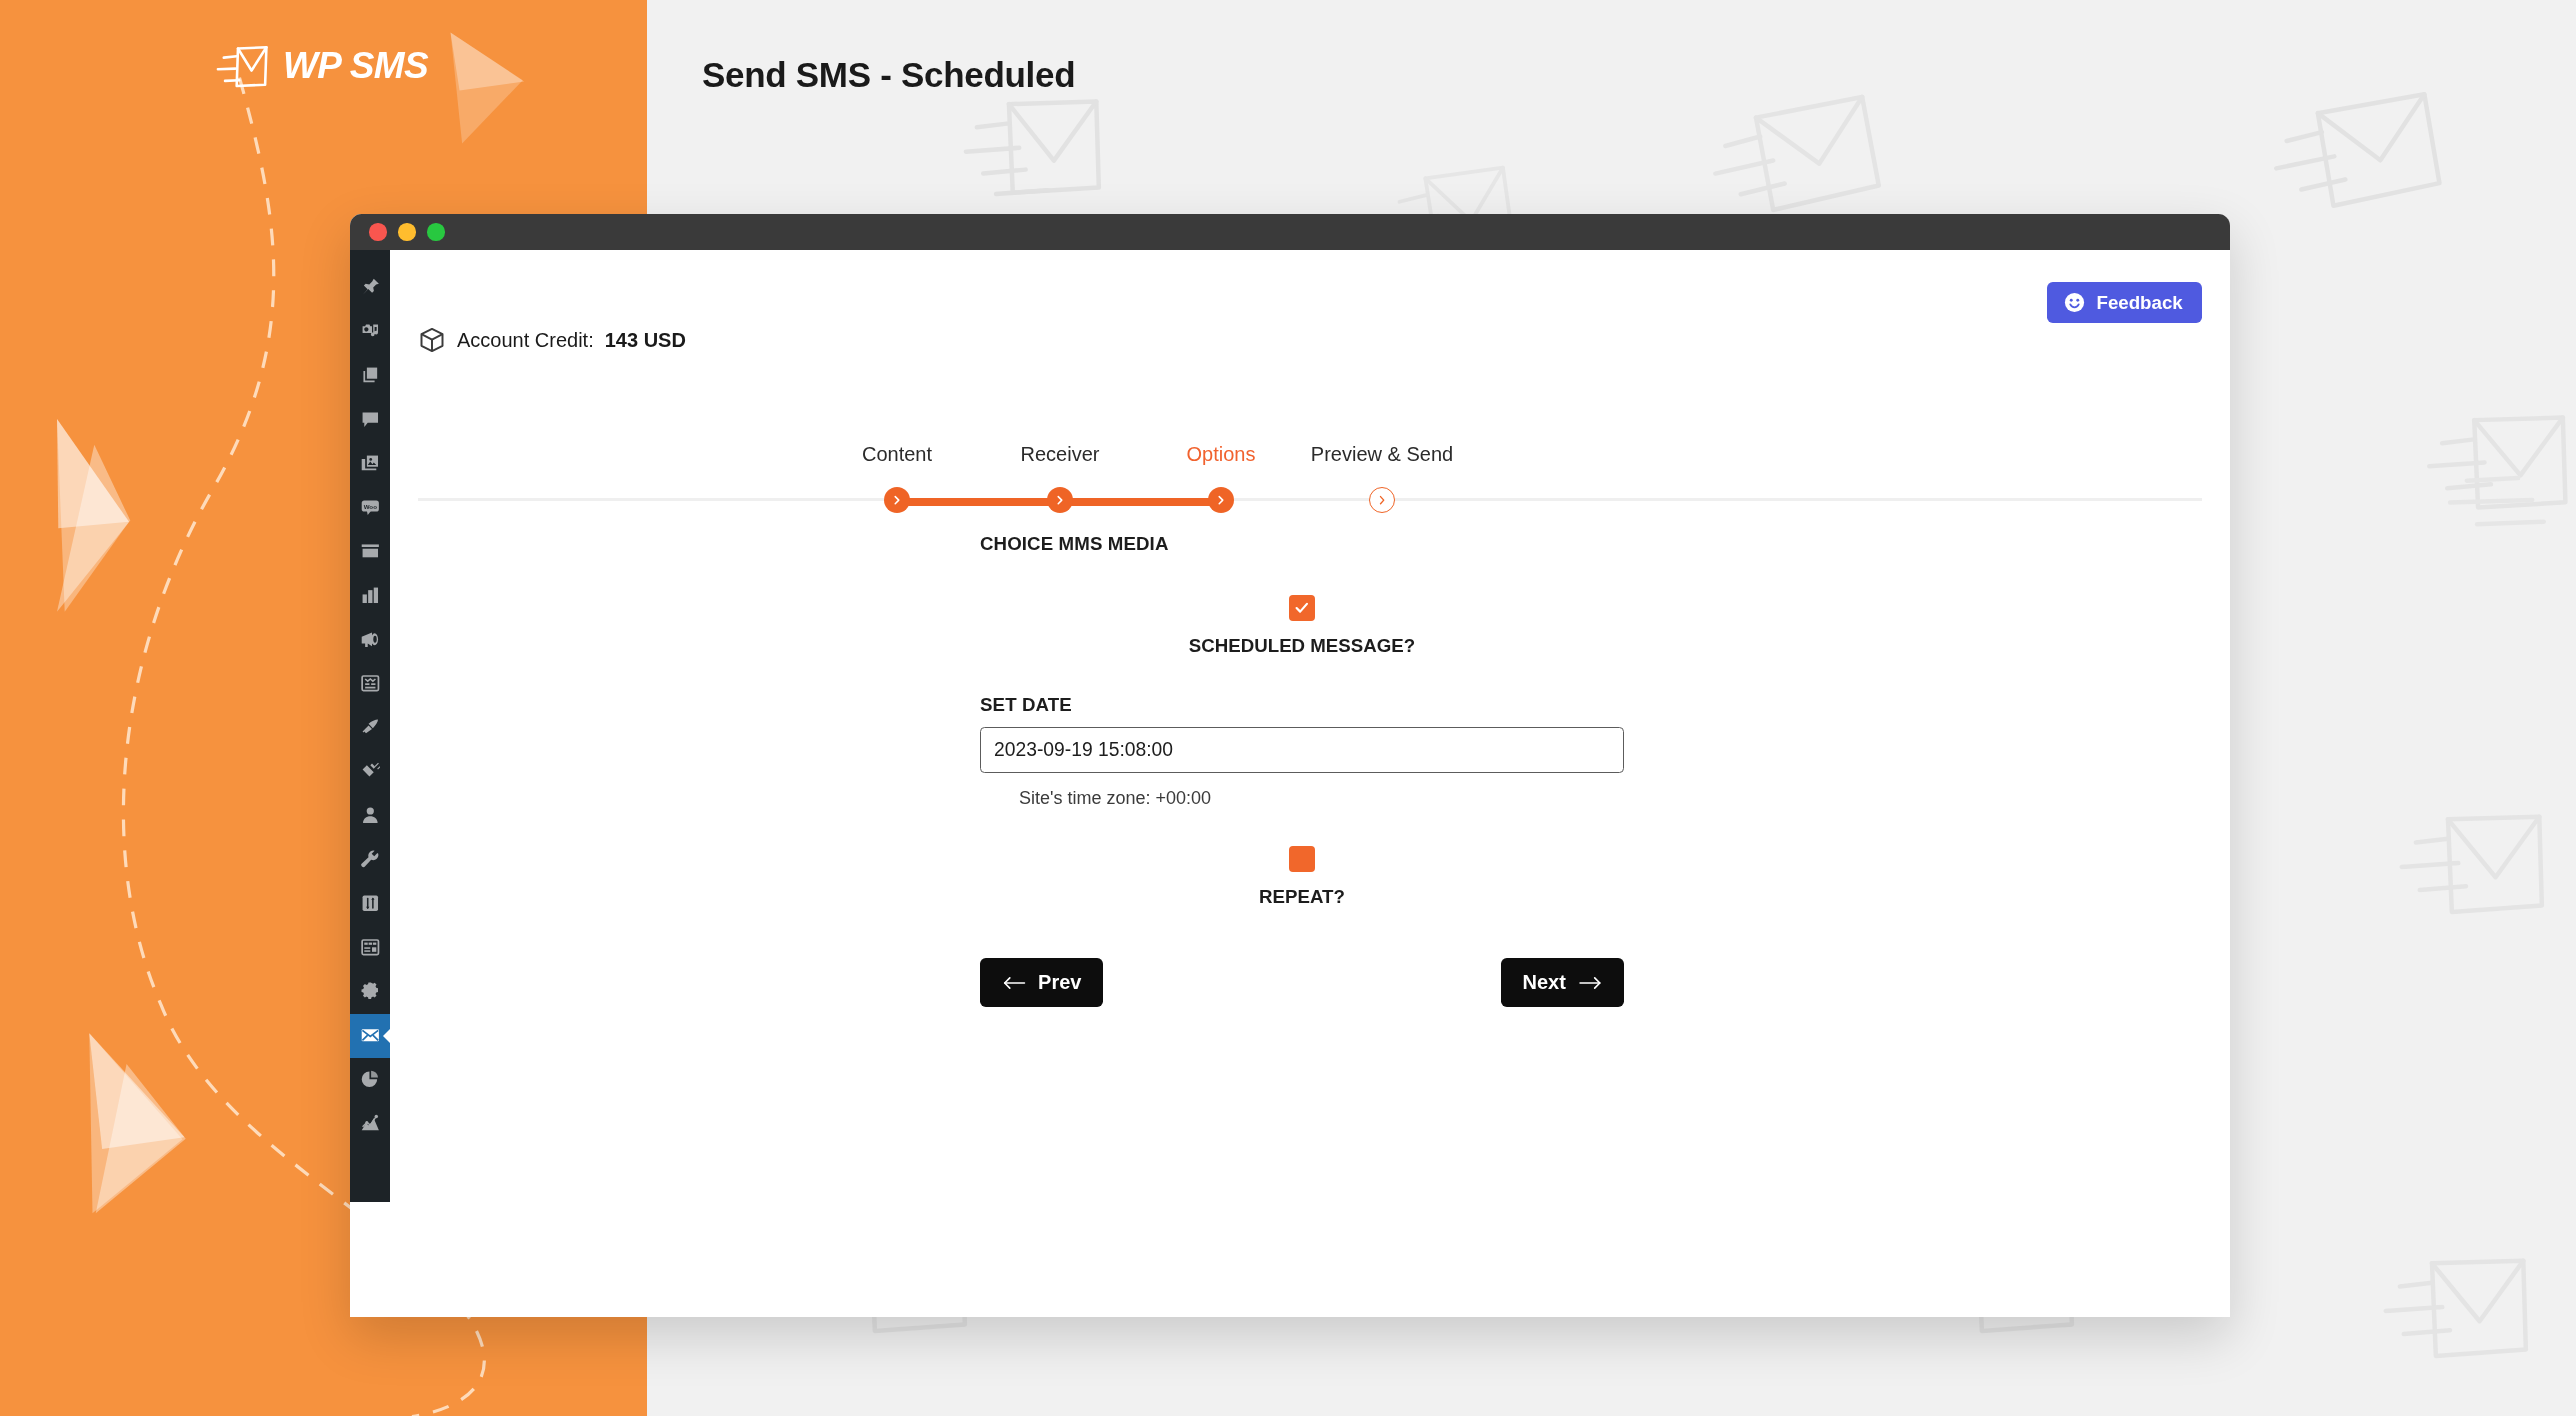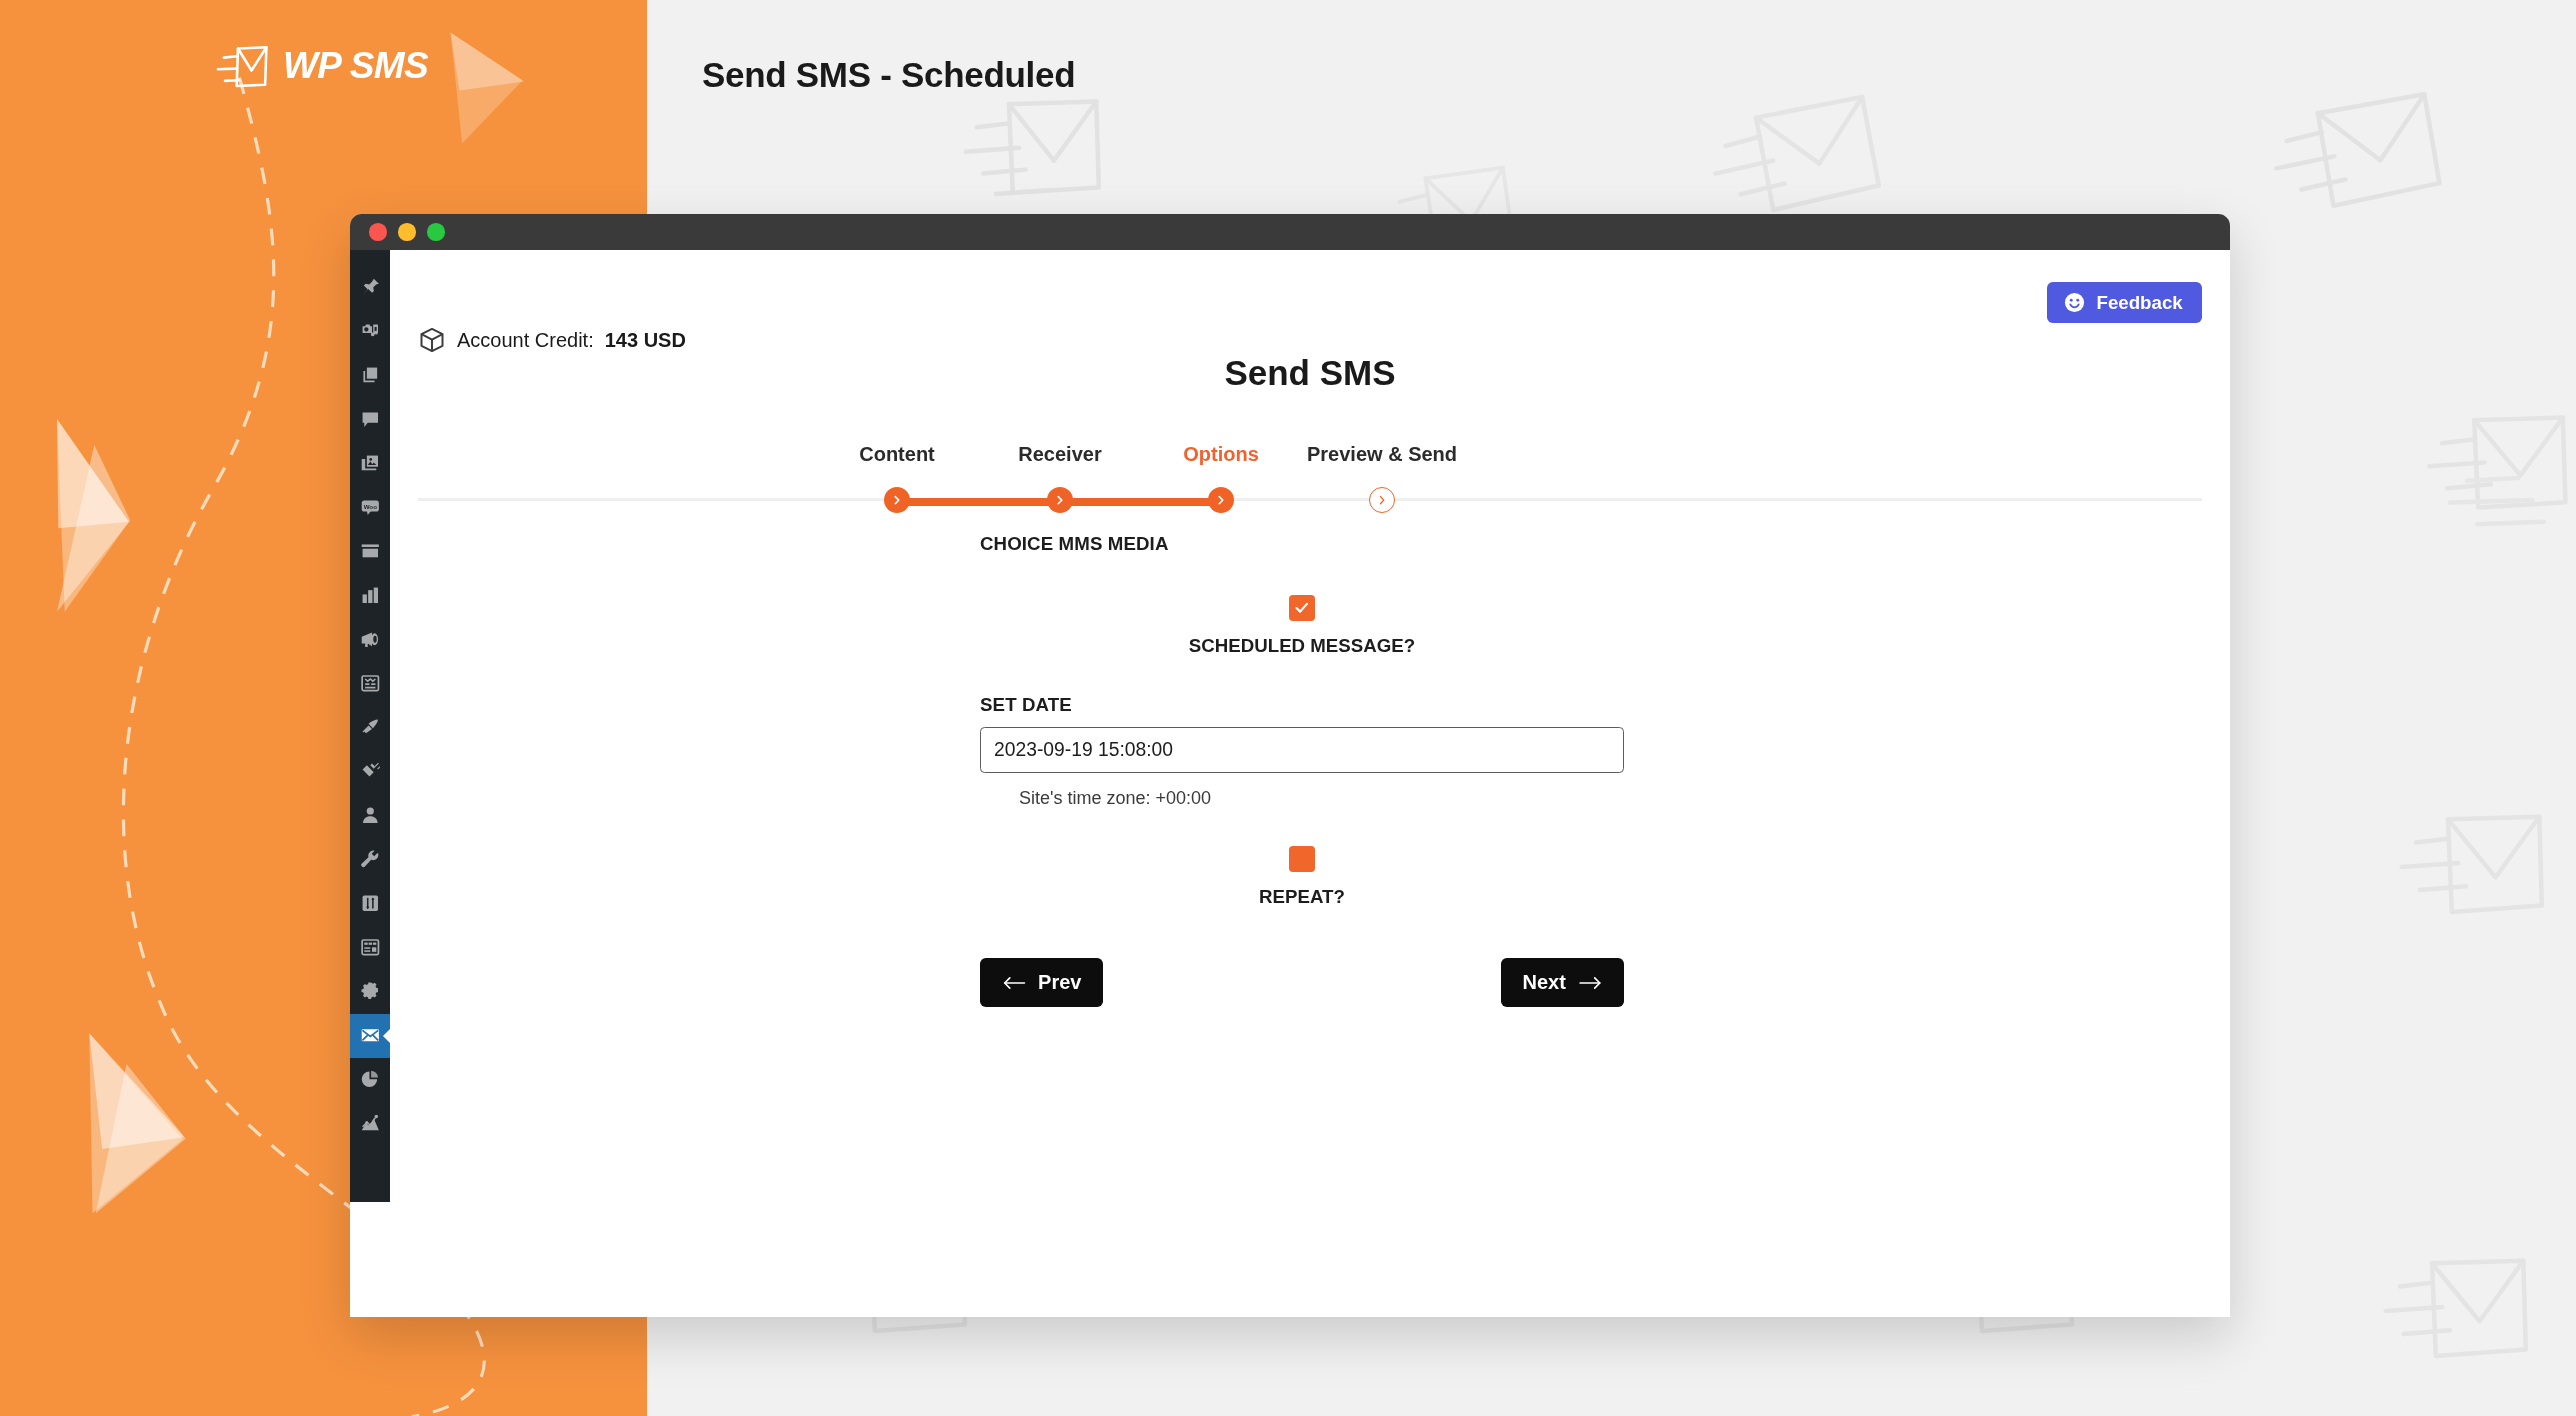--- a/index.html
+++ b/index.html
@@ -113,21 +113,21 @@
   }
 
   
   .stepper { position:absolute; top:193px; left:0; right:0; }
   .step-labels {
     display:flex; justify-content:center;
     position:relative; height:28px;
   }
   .step-label {
     position:absolute; transform:translateX(-50%);
-    font-size:20px; font-weight:700; color:#2b2b2b;
+    font-size:20px; font-weight:400; color:#2b2b2b;
     white-space:nowrap;
   }
   .step-label.active { color:#f1622e; }
 
   .step-track {
     position:absolute; top:55px; left:28px; right:28px;
     height:3.2px; background:#efefef;
   }
   .step-fill {
     position:absolute; top:55px;
@@ -493,21 +493,20 @@
           <g fill="none" stroke="#3c3c3c" stroke-width="1.7" stroke-linejoin="round">
             <path d="M12 2.5 21 7v10l-9 4.5L3 17V7z"></path>
             <path d="M3 7l9 4.6L21 7"></path>
             <line x1="12" y1="11.6" x2="12" y2="21.5"></line>
           </g>
         </svg>
         <span>Account Credit:</span>
         <span class="credit-amount">143 USD</span>
       </div>
 
-      <div class="send-title">Send SMS</div>
 
       <div class="stepper">
         <div class="step-labels">
           <span class="step-label" style="left:507px;">Content</span>
           <span class="step-label" style="left:670px;">Receiver</span>
           <span class="step-label active" style="left:831px;">Options</span>
           <span class="step-label" style="left:992px;">Preview &amp; Send</span>
         </div>
 
         <div class="step-track"></div>

